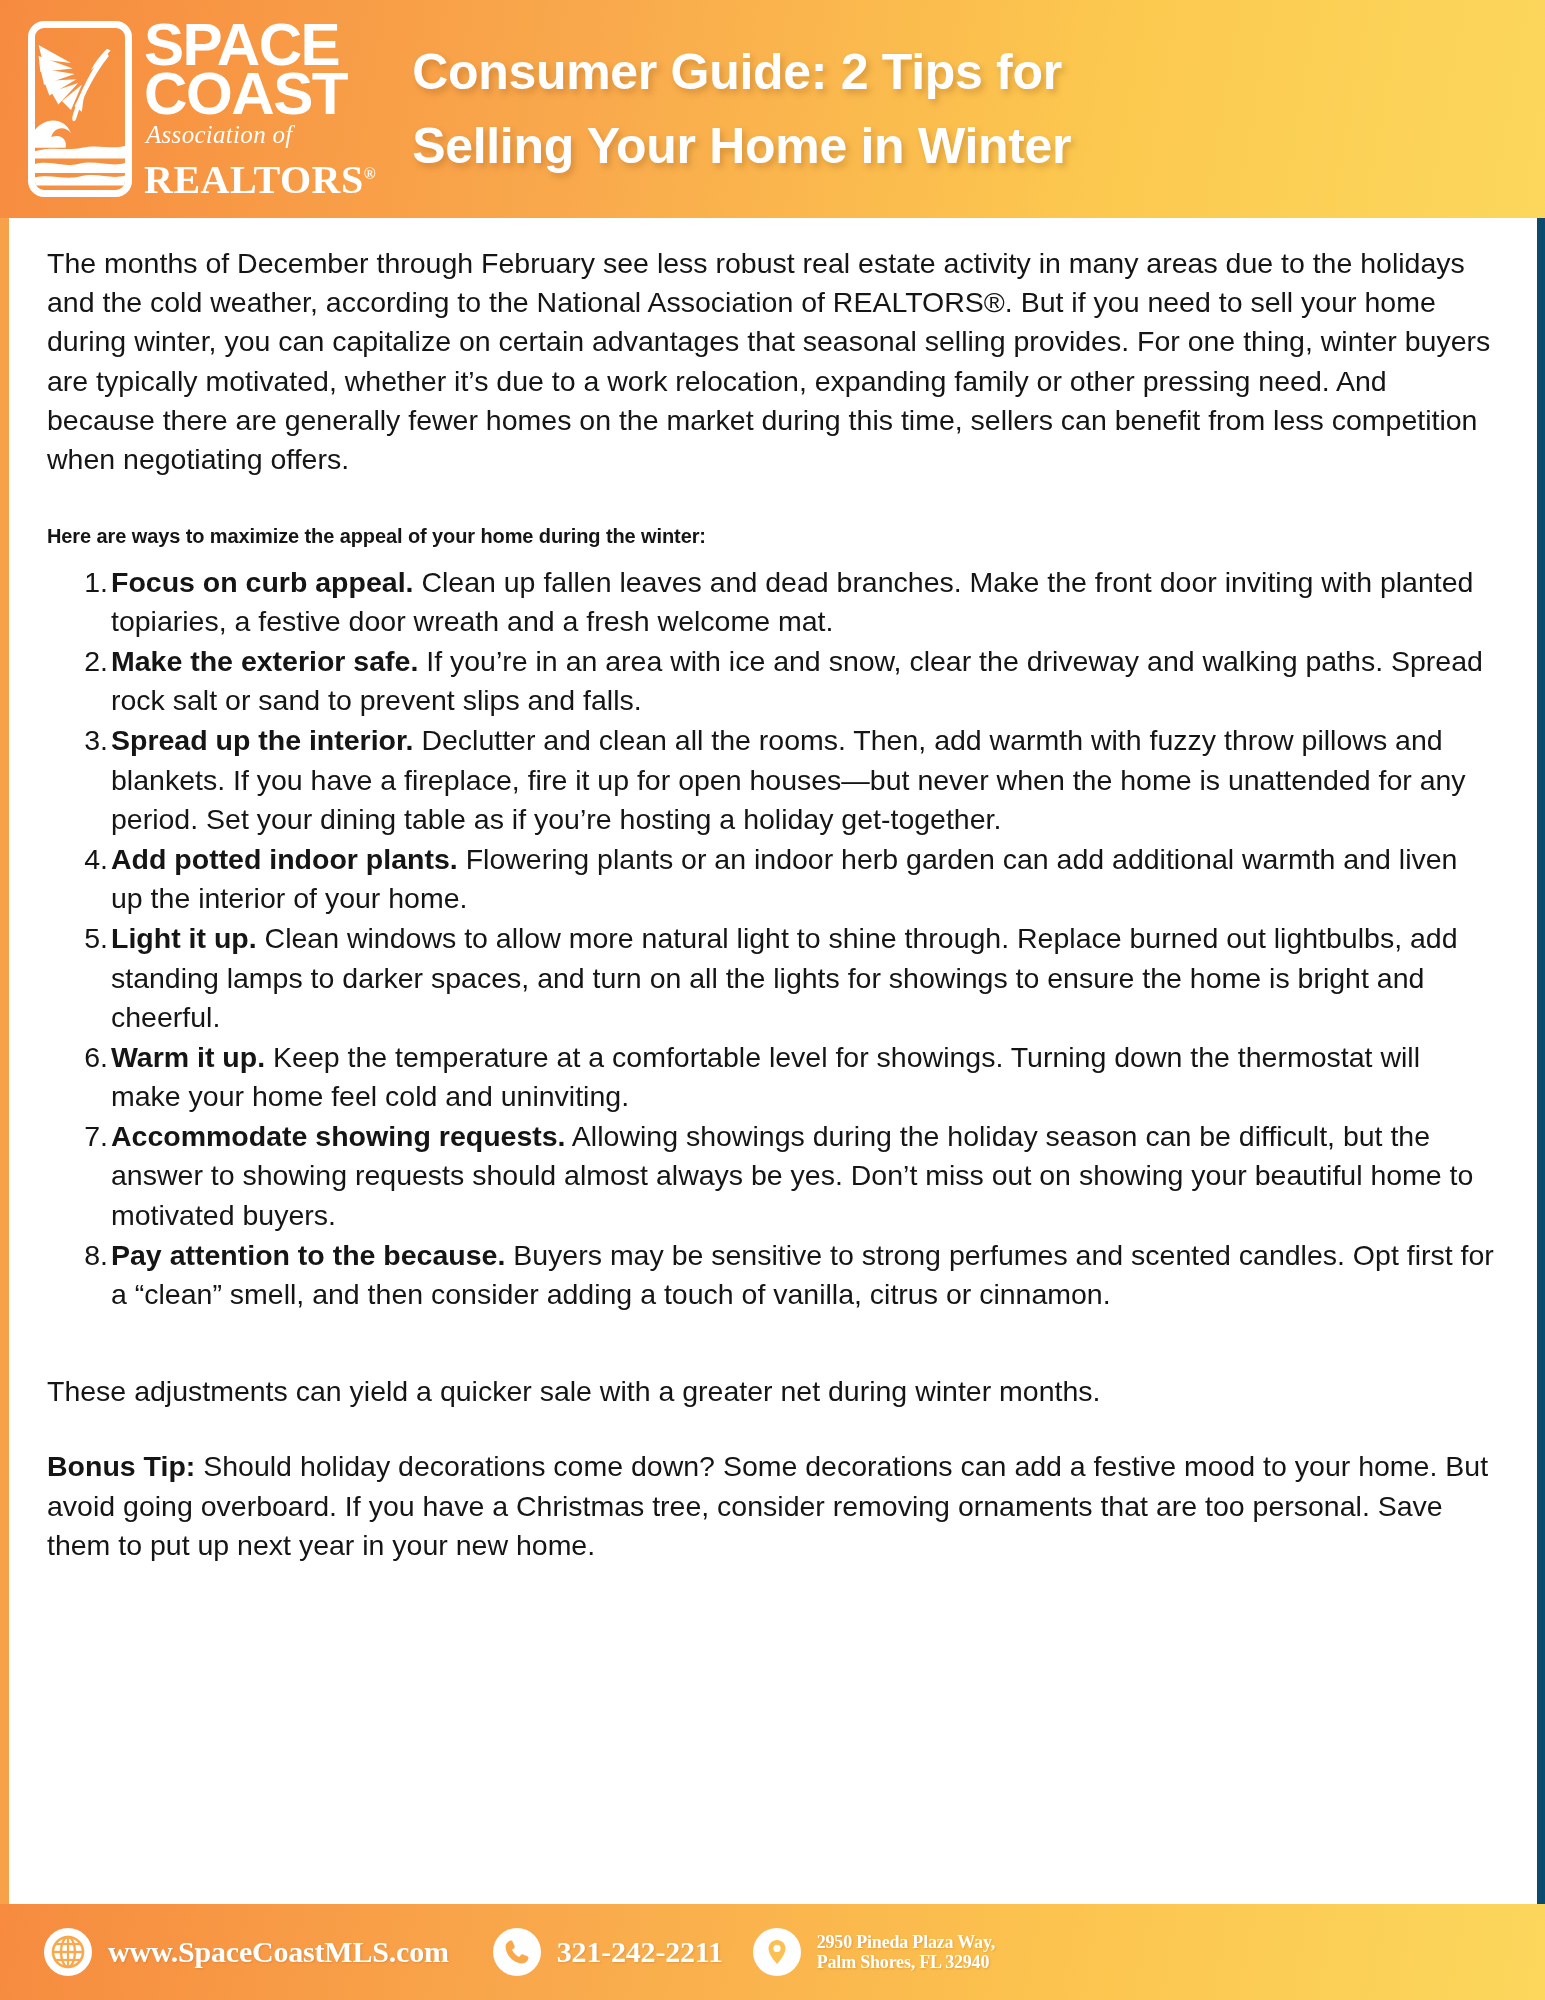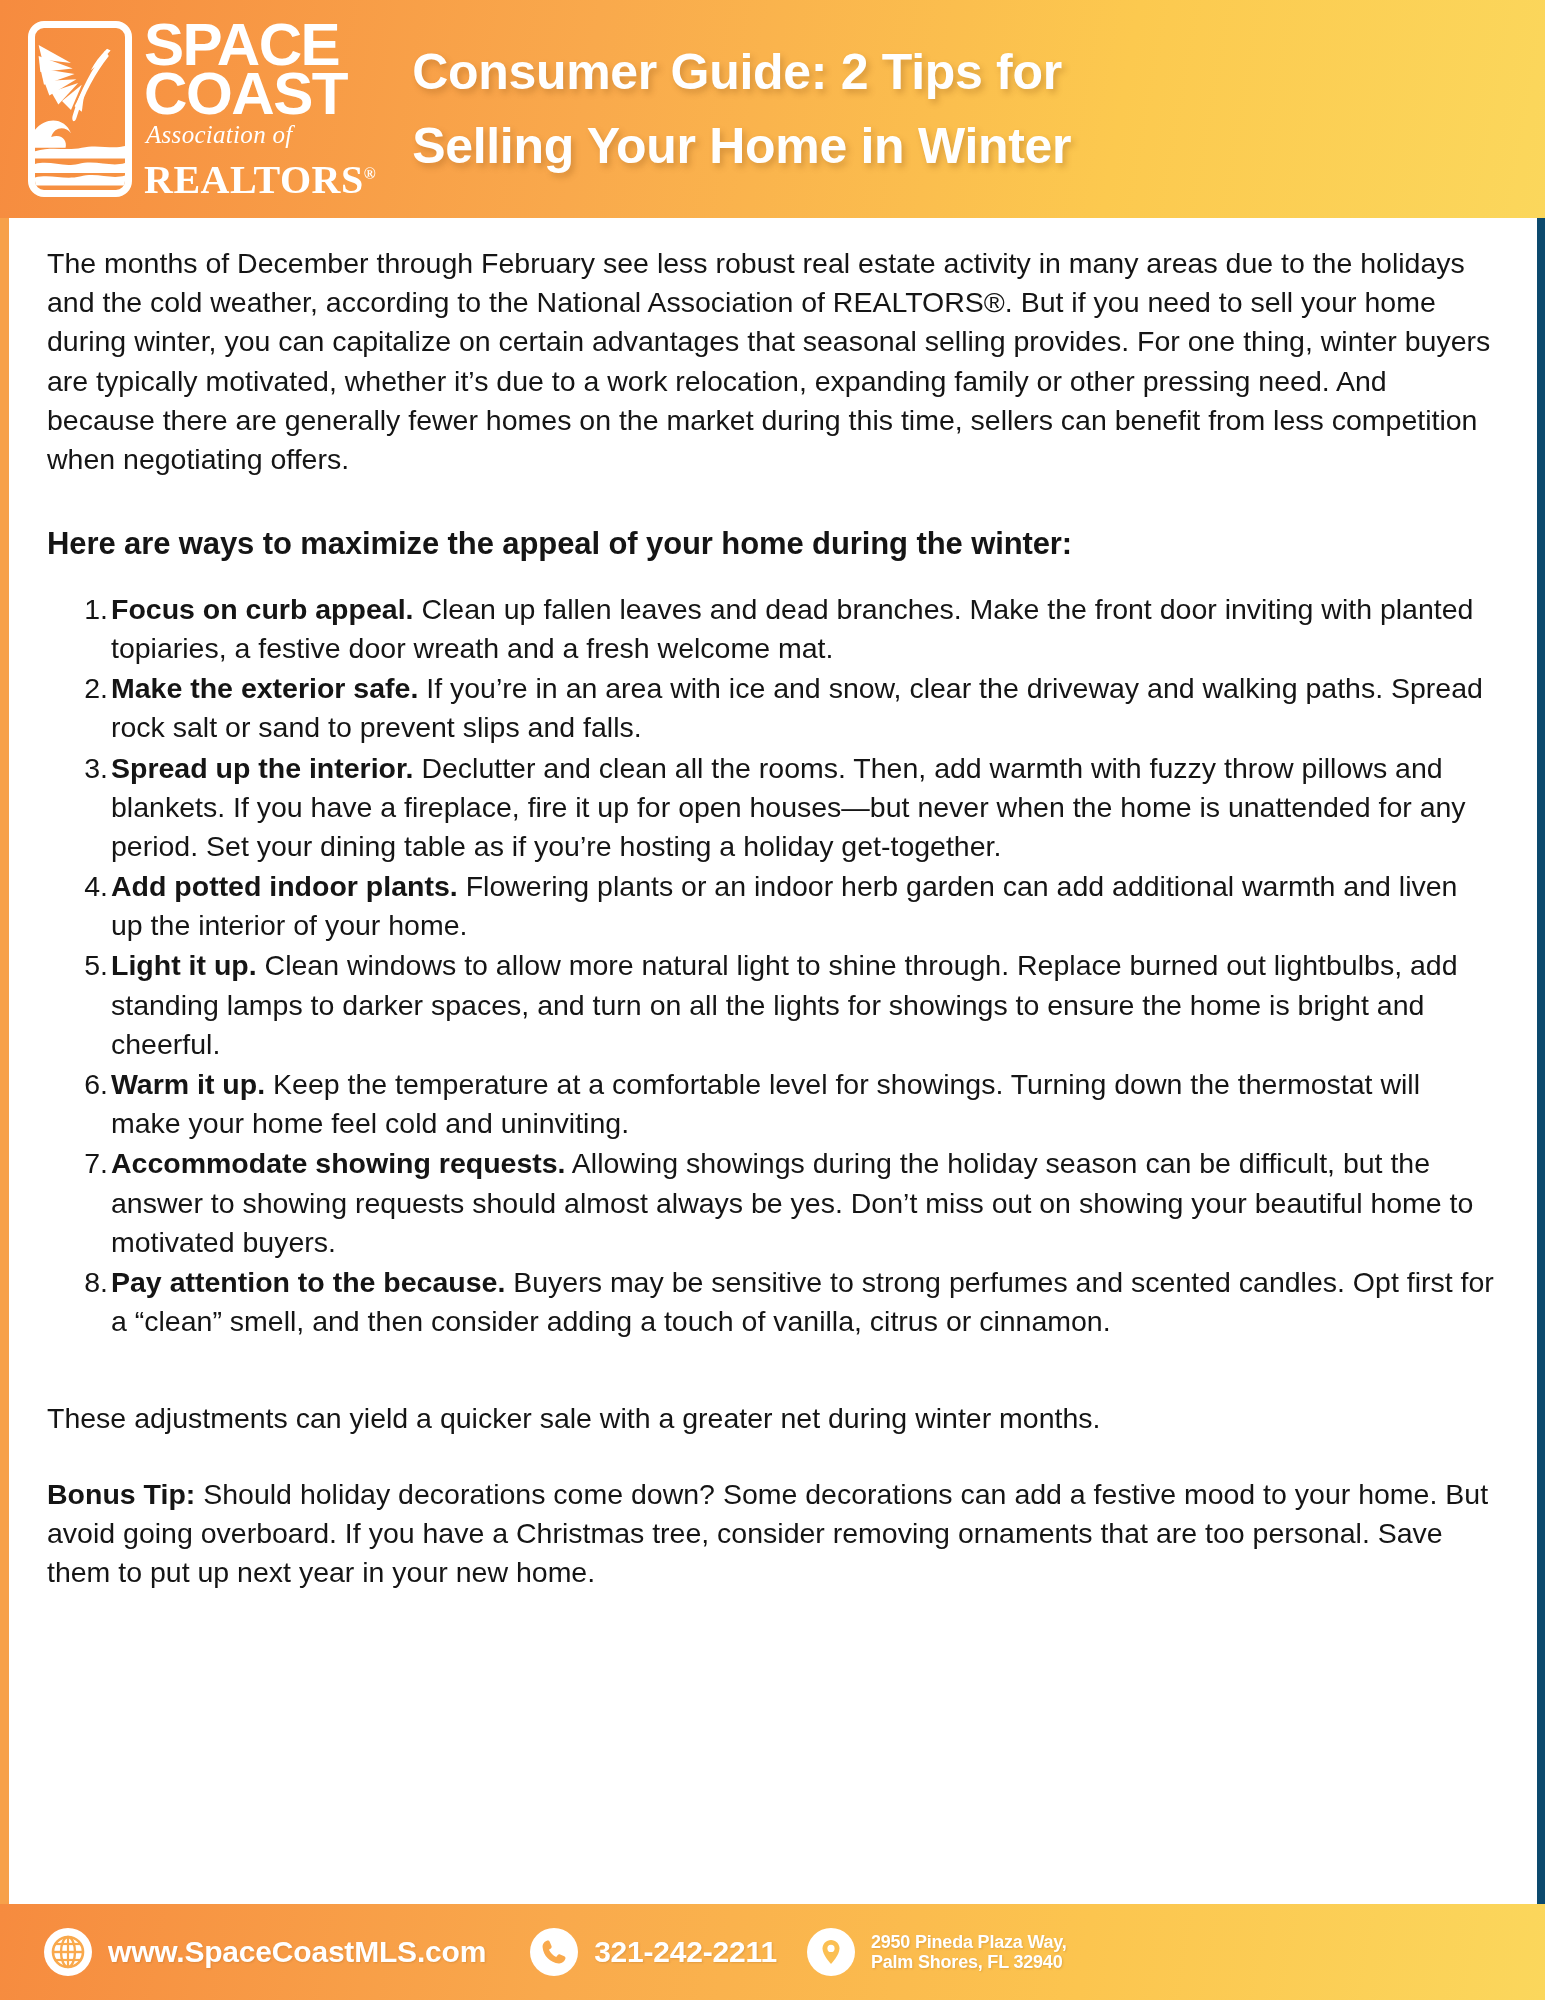--- a/index.html
+++ b/index.html
@@ -119,23 +119,23 @@
     color: #151515;
   }
 
   p.intro {
     text-align: left;
     margin-bottom: 12px;
   }
 
   .lead-in {
     font-weight: bold;
-    font-size: 31px;
+    font-size: 20px;
     margin-top: 44px;
-    margin-bottom: 24px;
+    margin-bottom: 12px;
     letter-spacing: -0.1px;
   }
 
   ol.tips {
     list-style: none;
     margin: 0 0 0 28px;
     padding: 0;
   }
 
   ol.tips > li {
@@ -191,21 +191,21 @@
   .f-icon {
     width: 48px; height: 48px;
     flex: 0 0 48px;
     border-radius: 50%;
     background: #ffffff;
     display: flex; align-items: center; justify-content: center;
   }
   .f-icon svg { display: block; }
 
   .f-text {
-    font-family: Liberation Sans, sans-serif;
+    font-family: Liberation Serif, serif;
     font-weight: bold;
     font-size: 30px;
     letter-spacing: -0.2px;
     margin-left: 16px;
     white-space: nowrap;
     text-shadow: 1px 1px 2px rgba(150,90,25,0.25);
   }
   .f-text.two-line {
     font-size: 18px;
     line-height: 1.12;

